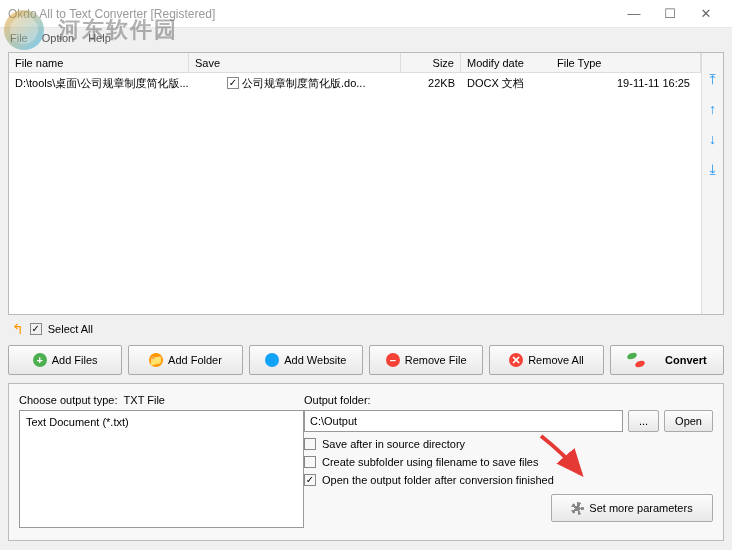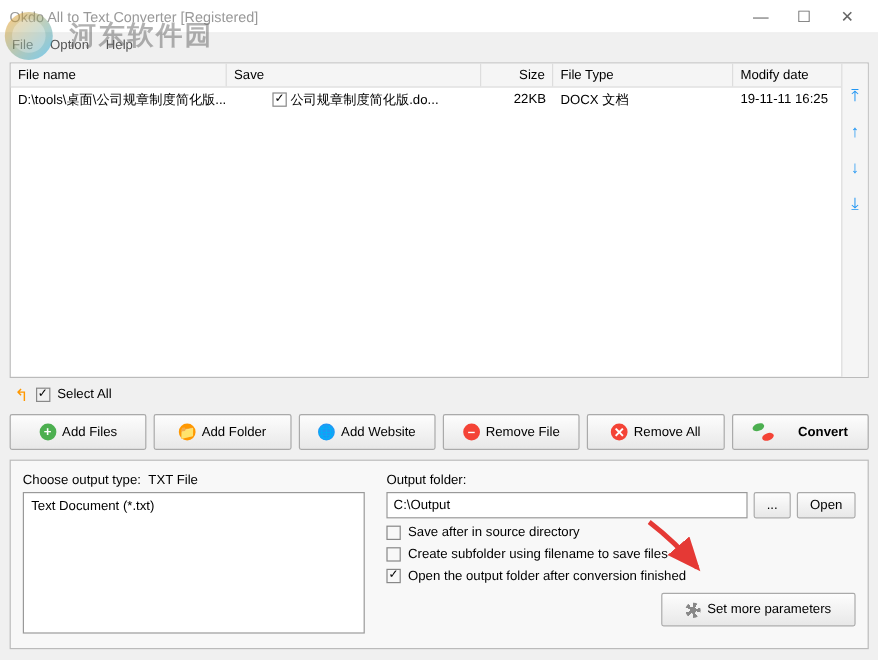--- a/index.html
+++ b/index.html
@@ -54,21 +54,21 @@
 .ico { width:14px; height:14px; border-radius:50%; display:inline-flex; align-items:center; justify-content:center; color:#fff; font-size:11px; font-weight:bold; }
 .ico.green { background:#4caf50; }
 .ico.orange { background:#ff9800; }
 .ico.blue { background:#2196f3; }
 .ico.red { background:#f44336; }
 .ico.redx { background:#f44336; }
 .convert-ico { width:18px; height:14px; position:relative; }
 .convert-ico::before { content:''; position:absolute; width:10px; height:6px; border-radius:50%; background:#4caf50; left:0; top:0; transform:rotate(-20deg);}
 .convert-ico::after { content:''; position:absolute; width:10px; height:6px; border-radius:50%; background:#f44336; right:0; bottom:0; transform:rotate(-20deg);}
 
-.bottom-panel { border:1px solid #bbb; background:#f8f8f8; padding:10px; display:flex; gap:18px; height:158px; }
+.bottom-panel { border:1px solid #bbb; background:#f8f8f8; padding:10px; display:flex; height:158px; }
 .left-col { width:285px; }
 .right-col { flex:1; position:relative; }
 .label { margin-bottom:4px; }
 .listbox { border:1px solid #999; background:#fff; height:118px; padding:4px; }
 .listbox .item { padding:1px 2px; }
 
 .field-row { display:flex; align-items:center; gap:5px; margin-bottom:6px; }
 .textinput { border:1px solid #999; background:#fff; height:22px; padding:0 5px; flex:1; }
 .smallbtn { height:22px; padding:0 10px; background:linear-gradient(#fdfdfd,#e8e8e8); border:1px solid #aaa; border-radius:2px; }
 
@@ -106,22 +106,22 @@
 </div>
 
 <div class="content">
 
   <div class="main-panel">
     <div class="file-area">
       <div class="table-header">
         <div class="th name">File name</div>
         <div class="th path">Save</div>
         <div class="th size">Size</div>
+        <div class="th date">Modify date</div>
         <div class="th type">File Type</div>
-        <div class="th date">Modify date</div>
       </div>
       <div class="table-body">
         <div class="row">
           <div class="td path">D:\tools\桌面\公司规章制度简化版...</div>
           <div class="td name">
             <span class="chk checked"></span>
             <span>公司规章制度简化版.do...</span>
           </div>
           <div class="td size">22KB</div>
           <div class="td type">DOCX 文档</div>

